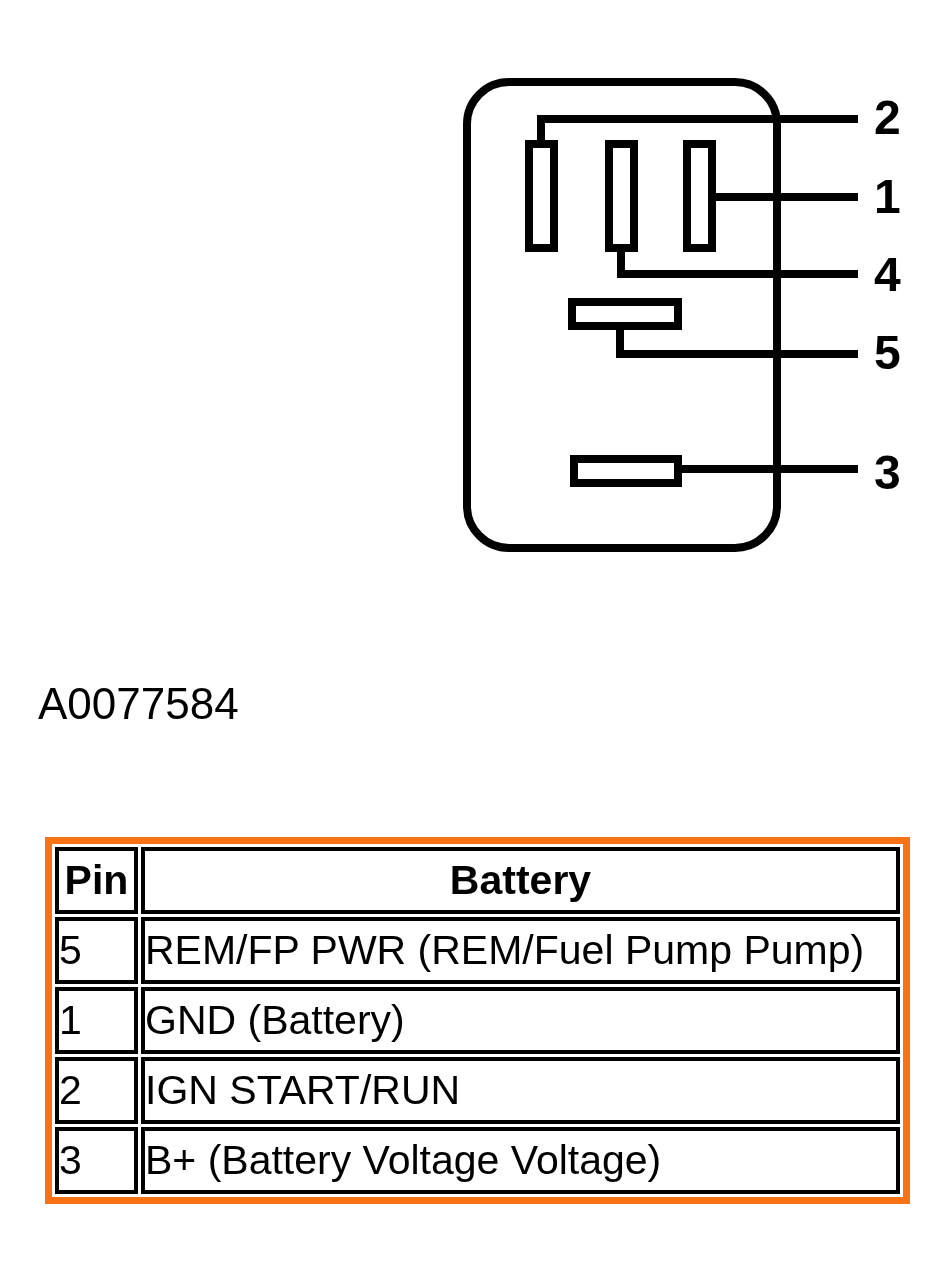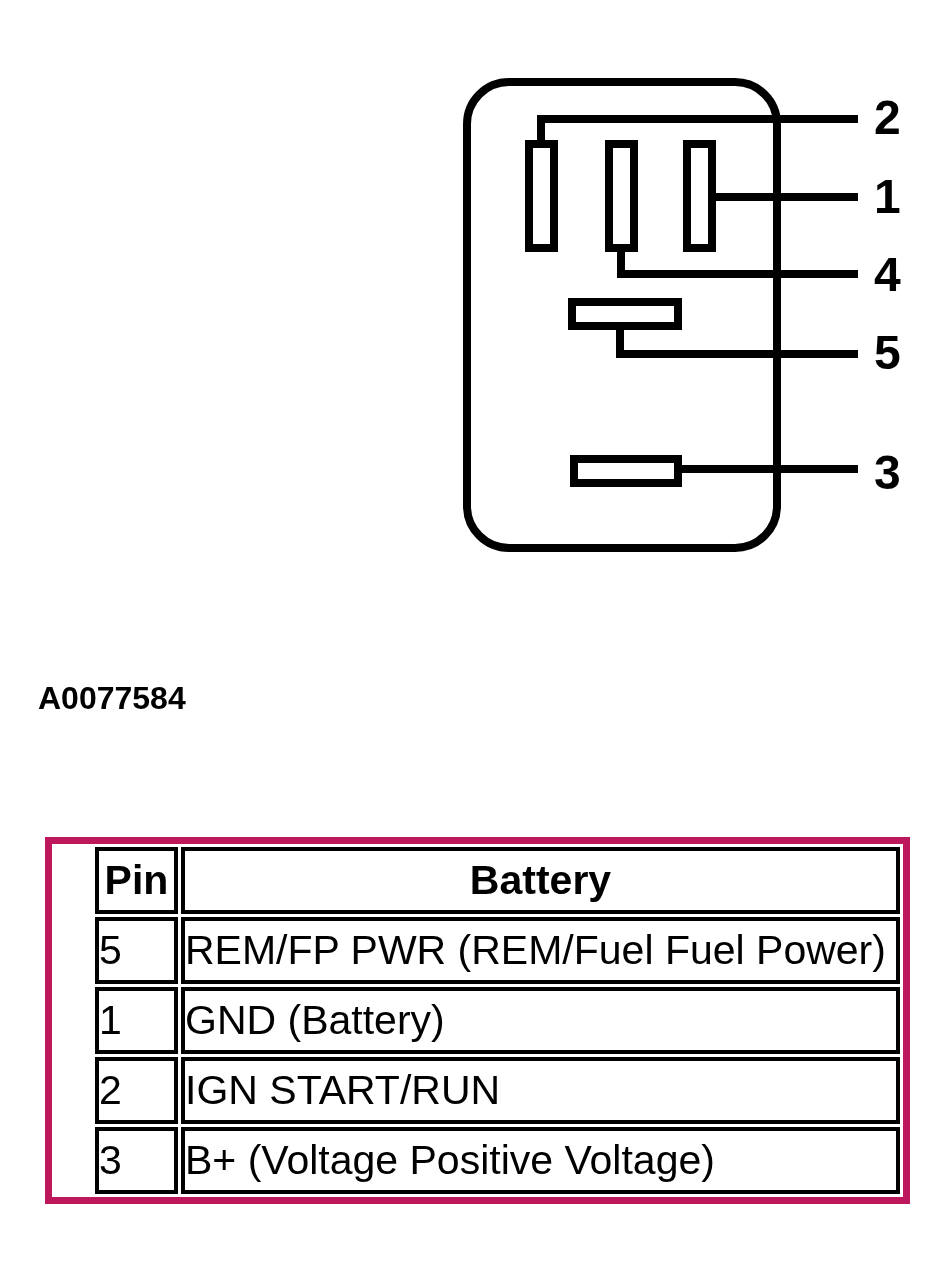--- a/index.html
+++ b/index.html
@@ -14,36 +14,35 @@
   .callout-label {
     font-family: "Liberation Sans", sans-serif;
     font-size: 48px;
     font-weight: bold;
     fill: #000000;
   }
   .figure-id {
     position: absolute;
     left: 38px;
     top: 682px;
-    font-size: 32px;
-    font-weight: bold;
+    font-size: 44px;
+    font-weight: normal;
     line-height: 1;
     white-space: nowrap;
   }
   table.pin-table {
     position: absolute;
     left: 45px;
     top: 837px;
     width: 865px;
-    border: 7px solid #be185d;
+    border: 7px solid #f97316;
     border-collapse: separate;
     border-spacing: 3px;
     table-layout: fixed;
     background: #ffffff;
-    padding-left: 40px;
   }
   table.pin-table th, table.pin-table td {
     border: 4px solid #000000;
     background: #ffffff;
     height: 59px;
     font-size: 41px;
     line-height: 1.05;
     vertical-align: middle;
     padding: 0;
     overflow: hidden;
@@ -88,28 +87,28 @@
   </colgroup>
   <thead>
     <tr>
       <th>Pin</th>
       <th>Battery</th>
     </tr>
   </thead>
   <tbody>
     <tr>
       <td class="pin-cell">5</td>
-      <td class="circuit-cell">REM/FP PWR (REM/Fuel Fuel Power)</td>
+      <td class="circuit-cell">REM/FP PWR (REM/Fuel Pump Pump)</td>
     </tr>
     <tr>
       <td class="pin-cell">1</td>
       <td class="circuit-cell">GND (Battery)</td>
     </tr>
     <tr>
       <td class="pin-cell">2</td>
       <td class="circuit-cell">IGN START/RUN</td>
     </tr>
     <tr>
       <td class="pin-cell">3</td>
-      <td class="circuit-cell">B+ (Voltage Positive Voltage)</td>
+      <td class="circuit-cell">B+ (Battery Voltage Voltage)</td>
     </tr>
   </tbody>
 </table>
 
 </body></html>

